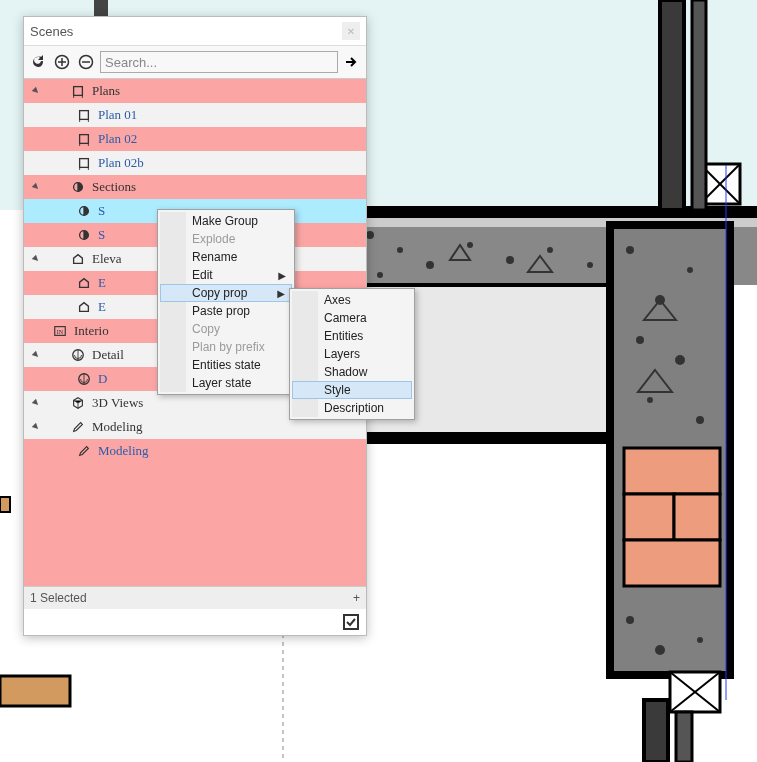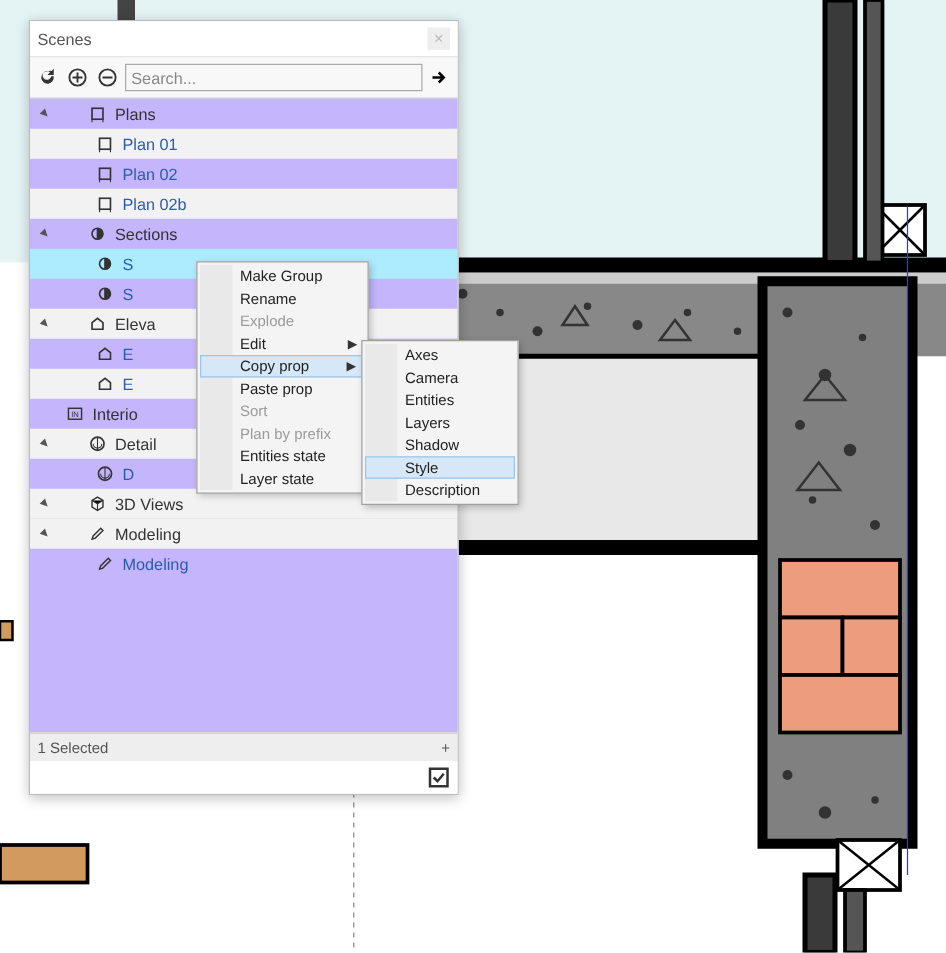--- a/index.html
+++ b/index.html
@@ -76,21 +76,22 @@
     border: 1px solid #aaaaaa;
     padding: 0 4px;
     color: #888888;
     display:flex;
     align-items:center;
     box-sizing:border-box;
   }
   .tree {
     flex: 1;
     overflow: hidden;
-    background: #c4b5fd;
+    background: #fca5a5;
+    font-family: Liberation Serif, serif;
   }
   .tree-row {
     height: 24px;
     display: flex;
     align-items: center;
     border-bottom: 0px solid transparent;
     color: #2b5caa;
     position: relative;
   }
   .tree-row.striped { background: #f2f2f2; }
@@ -162,21 +163,21 @@
   }
   .ctx-item.disabled { color: #9b9b9b; }
   .ctx-item.highlight { background: #d6e8f7; border:1px solid #9cc5e8; box-sizing:border-box; padding-left:31px; }
   .ctx-item .sub-arrow {
     position: absolute;
     right: 6px;
     font-size: 10px;
     color: #333333;
   }
   #ctx1 { left: 109px; top: 209px; width: 132px; }
-  #ctx2 { left: 241px; top: 272px; width: 120px; }
+  #ctx2 { left: 241px; top: 288px; width: 120px; }
 
   
   svg { display:block; }
 </style>
 </head>
 <body>
 
 <svg id="bg" viewBox="0 0 757 762">
 
   <rect x="0" y="0" width="757" height="210" fill="#e4f4f4"></rect>
@@ -489,39 +490,39 @@
         </svg>
     </span>
   </div>
 </div>
 
 <div class="ctx" id="ctx1">
   <div class="gutter"></div>
 <div class="ctx-item">
       <span>Make Group</span>
     </div>
-    <div class="ctx-item">
-      <span>Rename</span>
-    </div>
     <div class="ctx-item disabled">
       <span>Explode</span>
+    </div>
+    <div class="ctx-item">
+      <span>Rename</span>
     </div>
     <div class="ctx-item">
       <span>Edit</span>
       <span class="sub-arrow">▶</span>
     </div>
     <div class="ctx-item highlight">
       <span>Copy prop</span>
       <span class="sub-arrow">▶</span>
     </div>
     <div class="ctx-item">
       <span>Paste prop</span>
     </div>
     <div class="ctx-item disabled">
-      <span>Sort</span>
+      <span>Copy</span>
     </div>
     <div class="ctx-item disabled">
       <span>Plan by prefix</span>
     </div>
     <div class="ctx-item">
       <span>Entities state</span>
     </div>
     <div class="ctx-item">
       <span>Layer state</span>
     </div>

